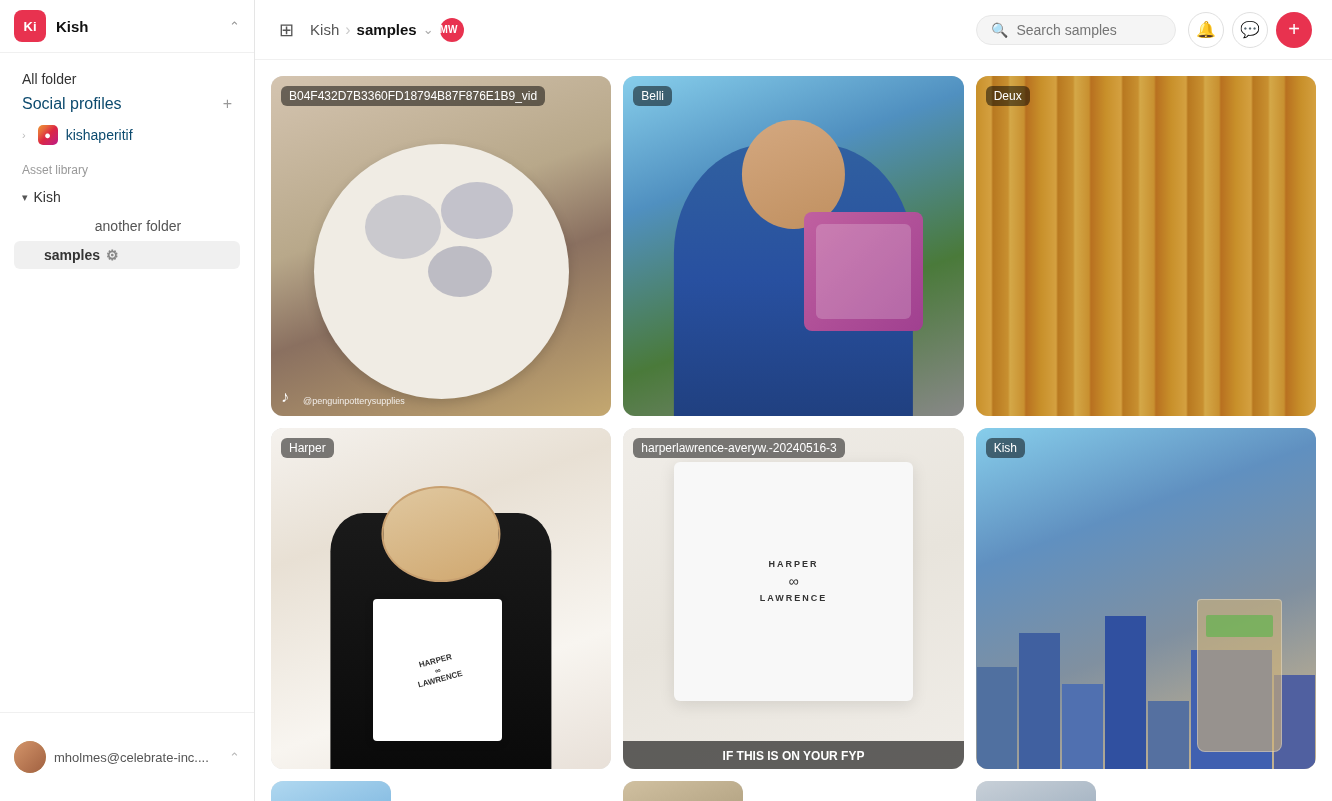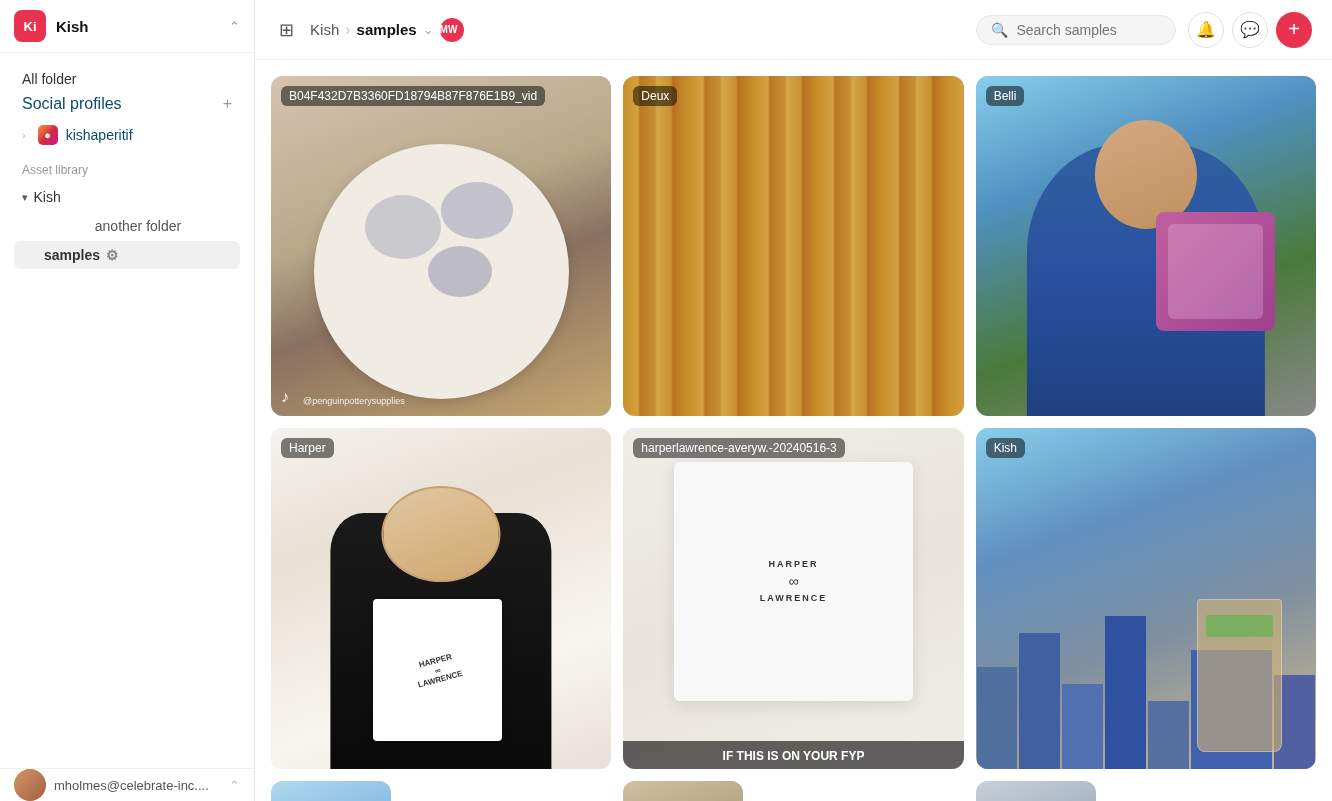--- a/index.html
+++ b/index.html
@@ -165,21 +165,21 @@
     }
 
     .samples-settings-icon {
       font-size: 14px;
       color: #888;
     }
 
     .sidebar-bottom {
       margin-top: auto;
       border-top: 1px solid #f0f0f0;
-      padding: 0 14px;
+      padding: 28px 14px;
       display: flex;
       align-items: center;
       gap: 8px;
     }
 
     .user-avatar {
       width: 32px;
       height: 32px;
       border-radius: 50%;
       background: #c8a87a;
@@ -504,36 +504,36 @@
             <div style="position:absolute;width:25%;height:20%;background:#b0b0bc;border-radius:50%;top:40%;left:45%;opacity:0.8;"></div>
             <div style="position:absolute;width:28%;height:22%;background:#b8b8c4;border-radius:50%;top:15%;left:50%;opacity:0.8;"></div>
           </div>
           <div style="position:absolute;bottom:10px;left:10px;color:#fff;font-size:16px;font-weight:700;">♪</div>
           <div style="position:absolute;bottom:10px;left:32px;color:rgba(255,255,255,0.85);font-size:9px;">@penguinpotterysupplies</div>
         </div>
         <div class="media-label">B04F432D7B3360FD18794B87F876E1B9_vid</div>
       </div>
 
       <div class="media-card">
-        <div class="card-inner card3-wood" style="background:repeating-linear-gradient(90deg,#c8902a 0px,#d4a040 15px,#b87820 17px,#c89030 32px,#d4a848 34px,#c89030 48px,#b87020 50px,#c8902a 65px);">
-        </div>
-        <div class="media-label">Deux</div>
-      </div>
-
-      <div class="media-card">
         <div class="card-inner" style="background:linear-gradient(160deg,#87CEEB 0%,#5090c0 30%,#4a7a3a 65%,#888 100%);">
 
           <div style="position:absolute;bottom:0;left:50%;transform:translateX(-50%);width:70%;height:80%;background:linear-gradient(to bottom,#3060a0 0%,#2850a0 50%,#204080 100%);border-radius:40% 40% 0 0;"></div>
           <div style="position:absolute;bottom:55%;left:50%;transform:translateX(-50%);width:30%;height:32%;background:linear-gradient(160deg,#d4a880,#c09060);border-radius:50%;"></div>
 
           <div style="position:absolute;bottom:25%;right:12%;width:35%;height:35%;background:linear-gradient(135deg,#c060a0,#a04090);border-radius:8px;display:flex;align-items:center;justify-content:center;">
             <div style="width:80%;height:80%;background:rgba(255,255,255,0.2);border-radius:6px;"></div>
           </div>
         </div>
         <div class="media-label">Belli</div>
+      </div>
+
+      <div class="media-card">
+        <div class="card-inner card3-wood" style="background:repeating-linear-gradient(90deg,#c8902a 0px,#d4a040 15px,#b87820 17px,#c89030 32px,#d4a848 34px,#c89030 48px,#b87020 50px,#c8902a 65px);">
+        </div>
+        <div class="media-label">Deux</div>
       </div>
 
       <div class="media-card">
         <div class="card-inner" style="background:linear-gradient(160deg,#f5f2ee 0%,#e8e0d4 30%,#f8f5f0 70%,#e8e0d8 100%);">
           <div style="position:absolute;bottom:0;left:50%;transform:translateX(-50%);width:65%;height:75%;background:linear-gradient(to bottom,#1a1a1a 0%,#0a0a0a 100%);border-radius:15% 15% 0 0;"></div>
           <div style="position:absolute;bottom:55%;left:50%;transform:translateX(-50%);width:35%;height:28%;background:linear-gradient(160deg,#e0c8a0,#d0a870);border-radius:50%;border:2px solid #c8a070;"></div>
 
           <div style="position:absolute;bottom:8%;left:30%;width:38%;height:42%;background:#fff;border-radius:4px;box-shadow:0 2px 8px rgba(0,0,0,0.15);display:flex;align-items:center;justify-content:center;">
             <div style="font-size:8px;color:#333;font-weight:600;text-align:center;line-height:1.2;transform:rotate(-15deg);">HARPER<br>∞<br>LAWRENCE</div>
           </div>

